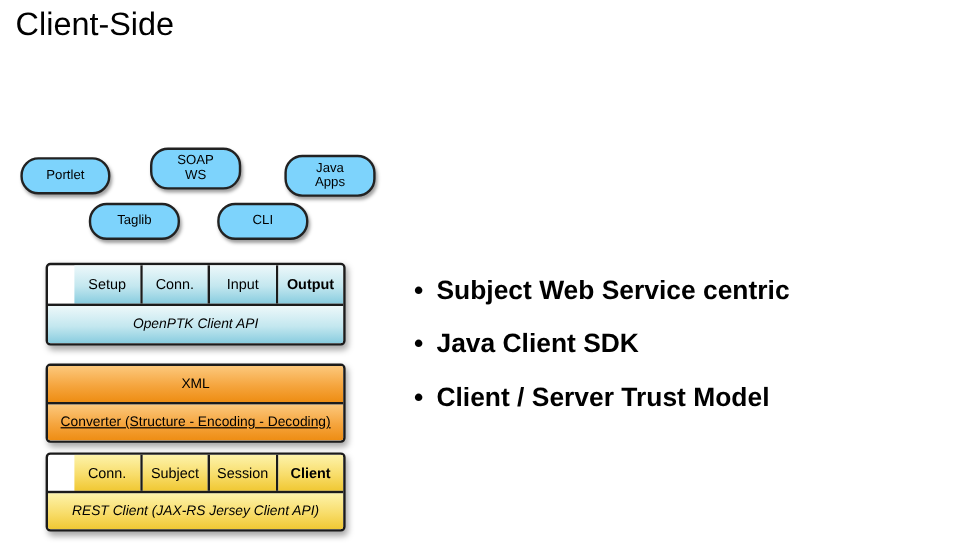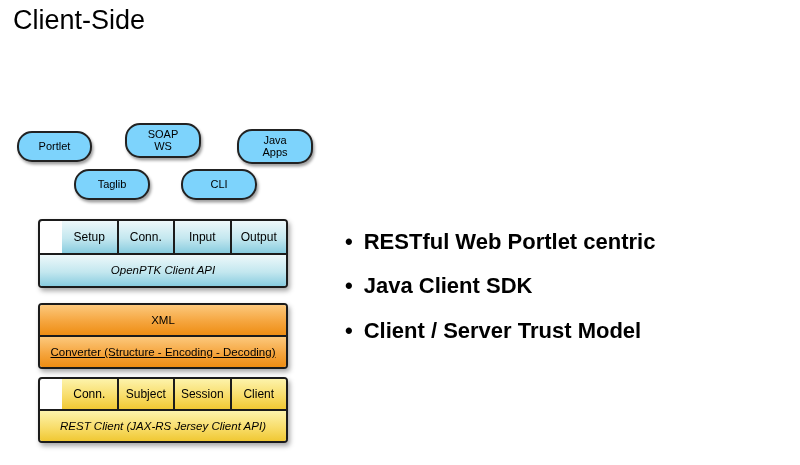--- a/index.html
+++ b/index.html
@@ -24,21 +24,21 @@
   .stack{
     position:absolute;border:2px solid #1b1b1b;border-radius:4px;
     box-shadow:2px 3px 5px rgba(0,0,0,.35);
     display:flex;flex-direction:column;overflow:hidden;background:#fff;
   }
   .cells{display:flex;flex:1;margin-left:22px;}
   .cell{
     flex:1;display:flex;align-items:center;justify-content:center;
     font-size:12px;border-right:2px solid #1b1b1b;white-space:nowrap;
   }
-  .cell:last-child{border-right:none;}
+  .cell:last-child{border-right:none;font-weight:bold;}
   .bar{
     flex:1;display:flex;align-items:center;justify-content:center;
     font-size:11.5px;border-top:2px solid #1b1b1b;white-space:nowrap;font-style:italic;
   }
   .orow{
     flex:1;display:flex;align-items:center;justify-content:center;
     font-size:11.5px;white-space:nowrap;
   }
   .orow + .orow{border-top:2px solid #1b1b1b;text-decoration:underline;}
   .blue .cell,.blue .bar{
@@ -105,21 +105,21 @@
     <div class="cell">Subject</div>
     <div class="cell">Session</div>
     <div class="cell">Client</div>
   </div>
   <div class="bar">REST Client (JAX-RS Jersey Client API)</div>
 </div>
 
 <ul class="bullets">
   <li>
     <span class="bullet-marker"></span>
-    <span>RESTful Web Portlet centric</span>
+    <span>Subject Web Service centric</span>
   </li>
   <li>
     <span class="bullet-marker"></span>
     <span>Java Client SDK</span>
   </li>
   <li>
     <span class="bullet-marker"></span>
     <span>Client / Server Trust Model</span>
   </li>
 </ul>

